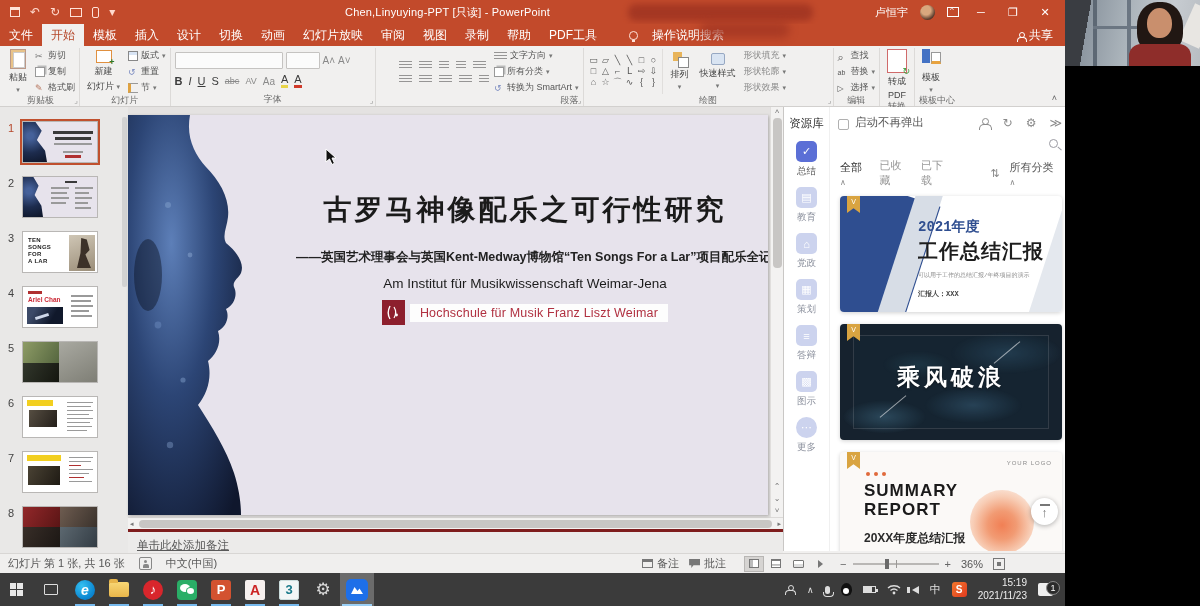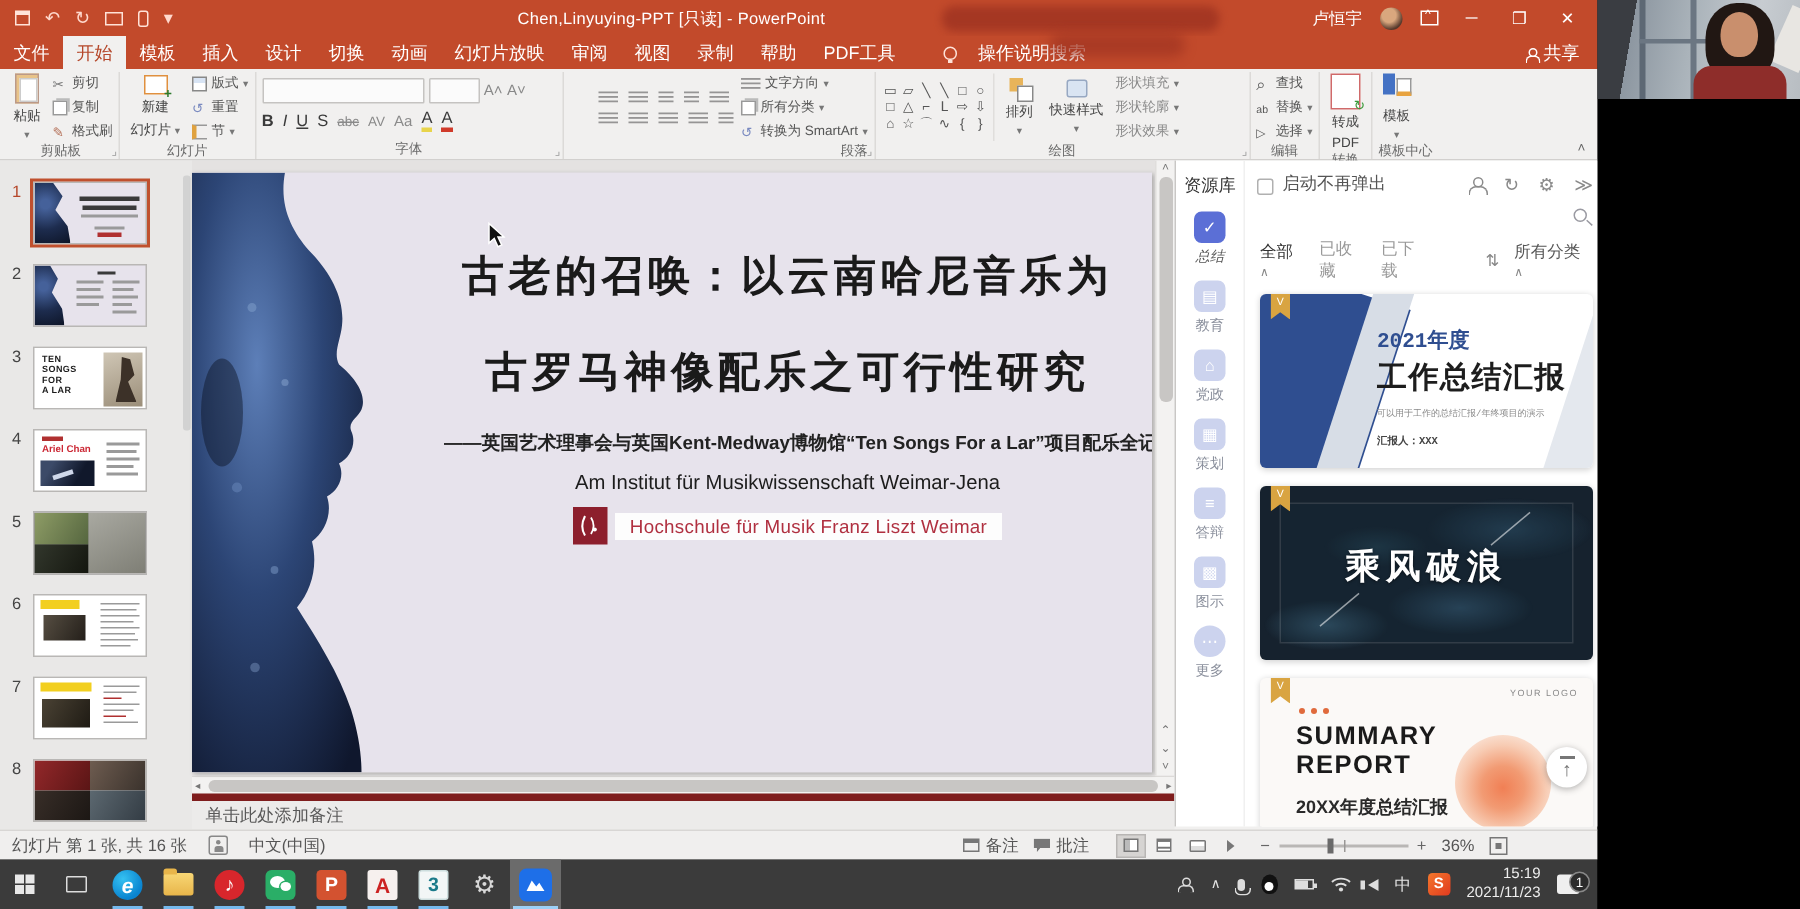--- a/index.html
+++ b/index.html
@@ -137,33 +137,33 @@
   .hfm-logo { width:23px; height:25px; background:#8d1f2d; display:flex; align-items:center; justify-content:center; }
   .hfm-txt { background:#fdfdfd; color:#b03040; font-size:12.5px; padding:2px 10px; font-weight:500; letter-spacing:.2px; }
   .cursor { position:absolute; left:197px; top:33px; z-index:9; }
   .vscroll { position:absolute; right:0; top:0; width:13px; height:100%; background:#f3f2f1; border-left:1px solid #e0dedc;
     display:flex; flex-direction:column; align-items:center; font-size:8px; color:#777; }
   .vthumb { width:9px; height:150px; background:#c8c6c4; border-radius:4px; margin-top:2px; }
   .vs-bot { margin-top:auto; display:flex; flex-direction:column; gap:3px; padding-bottom:2px; align-items:center; }
 
   .hscroll { height:12px; background:#f3f2f1; border-top:1px solid #dcdad8; display:flex; align-items:center; font-size:7px; color:#777; }
   .hthumb { flex:1; height:8px; background:#c8c6c4; border-radius:4px; margin:0 3px; }
-  .notes { height:24px; background:#eceBea; background:#ecebea; border-top:5px solid #7f1d1d;
-    display:flex; align-items:center; padding-left:9px; font-size:11.5px; color:#595959; }
+  .notes { height:24px; background:#eceBea; background:#ecebea; border-top:3px solid #7f1d1d;
+    display:flex; align-items:flex-end; padding-left:9px; font-size:11.5px; color:#595959;text-decoration:underline; }
 
   
   .respanel { flex:1; background:#fff; border-left:1px solid #c9c7c5; position:relative; display:flex; height:444px; }
   .res-side { width:46px; border-right:1px solid #f0f0f0; display:flex; flex-direction:column; align-items:center; flex:0 0 auto; }
   .res-title { font-size:11.5px; color:#333; padding:9px 0 10px 0; }
   .navitem { display:flex; flex-direction:column; align-items:center; gap:3px; margin-bottom:9px; }
   .navic { width:21px; height:21px; border-radius:5px; background:#ccd3ee; color:#fff; font-size:11px;
     display:flex; align-items:center; justify-content:center; }
   .navitem.active .navic { background:#5b6fd6; }
   .navlabel { font-size:9.5px; color:#8a8f9c; }
-  .navitem.active .navlabel { color:#555;font-style:italic; }
+  .navitem.active .navlabel { color:#555; }
   .res-main { flex:1; position:relative; padding:8px 8px 0 8px; overflow:hidden; }
   .res-top { display:flex; align-items:flex-end; font-size:11.5px; color:#555; gap:6px; }
   .cb { width:11px; height:11px; border:1px solid #b0b0b0; border-radius:2px; }
   .res-top .icons { margin-left:auto; display:flex; gap:13px; color:#8a8a8a; font-size:12px; align-items:center; }
   .p-ic { width:11px; height:11px; position:relative; }
   .p-ic::before { content:""; position:absolute; left:3px; top:0; width:5px; height:5px; border:1px solid #8a8a8a; border-radius:50%; }
   .p-ic::after { content:""; position:absolute; left:0; top:6px; width:11px; height:5px; border:1px solid #8a8a8a; border-bottom:none; border-radius:5px 5px 0 0; }
   .searchrow { height:26px; display:flex; justify-content:flex-end; align-items:center; padding-right:4px; }
   .mag { width:9px; height:9px; border:1.4px solid #9a9aa2; border-radius:50%; position:relative; }
   .mag::after { content:""; position:absolute; left:7px; top:8px; width:5px; height:1.4px; background:#9a9aa2; transform:rotate(42deg); }
@@ -679,21 +679,20 @@
                          C84,312 98,334 106,358 C111,374 113,388 113,400 L0,400 Z" fill="url(#stg)"></path>
                 <circle cx="40" cy="90" r="3" fill="#7e9cc8" opacity=".55"></circle>
                 <circle cx="62" cy="140" r="2.4" fill="#8aa6d0" opacity=".5"></circle>
                 <circle cx="30" cy="210" r="3.4" fill="#6f8fc0" opacity=".45"></circle>
                 <circle cx="55" cy="265" r="2.6" fill="#7e9cc8" opacity=".5"></circle>
                 <circle cx="42" cy="330" r="3.2" fill="#8aa6d0" opacity=".4"></circle>
                 <ellipse cx="20" cy="160" rx="14" ry="36" fill="#0b1122" opacity=".45"></ellipse>
               </svg>
             </div>
             <div class="slidetext">
-              <div class="s-title">古老的召唤：以云南哈尼音乐为</div>
               <div class="s-title s-title2">古罗马神像配乐之可行性研究</div>
               <div class="s-sub">——英国艺术理事会与英国Kent-Medway博物馆“Ten Songs For a Lar”项目配乐全记录</div>
               <div class="s-inst">Am Institut für Musikwissenschaft Weimar-Jena</div>
               <div class="s-logorow">
                 <span class="hfm-logo">
                   <svg width="14" height="17" viewBox="0 0 14 17">
                     <path d="M4 2 C1.5 7 1.5 11 4 15" stroke="#fff" stroke-width="1.4" fill="none"></path>
                     <path d="M8 3 C10.5 7 10.5 10 8 14" stroke="#fff" stroke-width="1.2" fill="none"></path>
                     <circle cx="10.5" cy="11" r="1.4" fill="#fff"></circle>
                   </svg>

